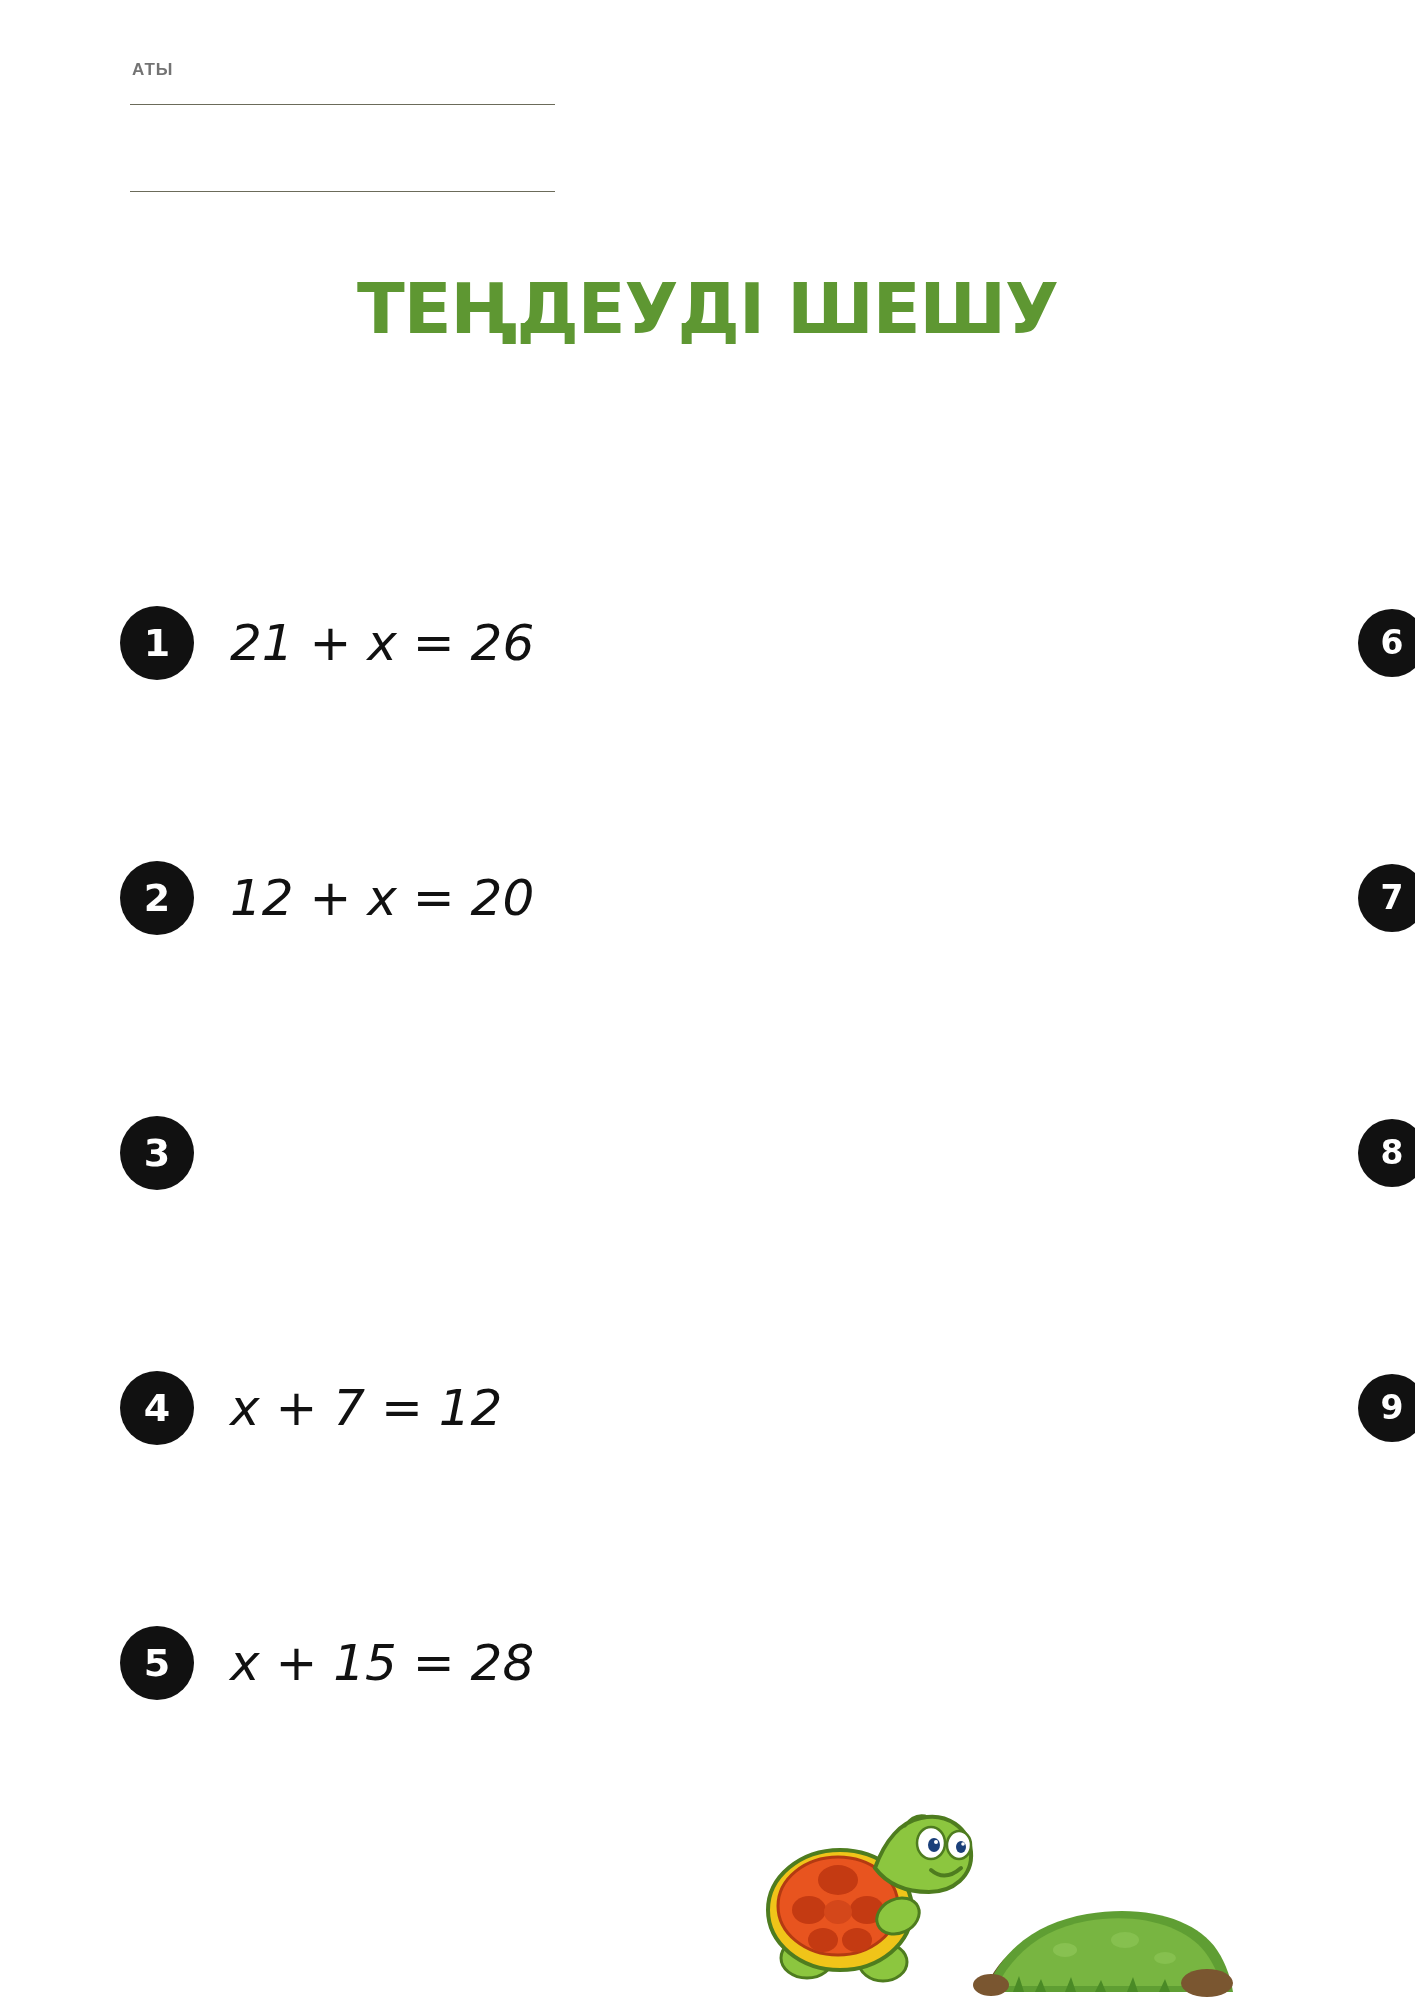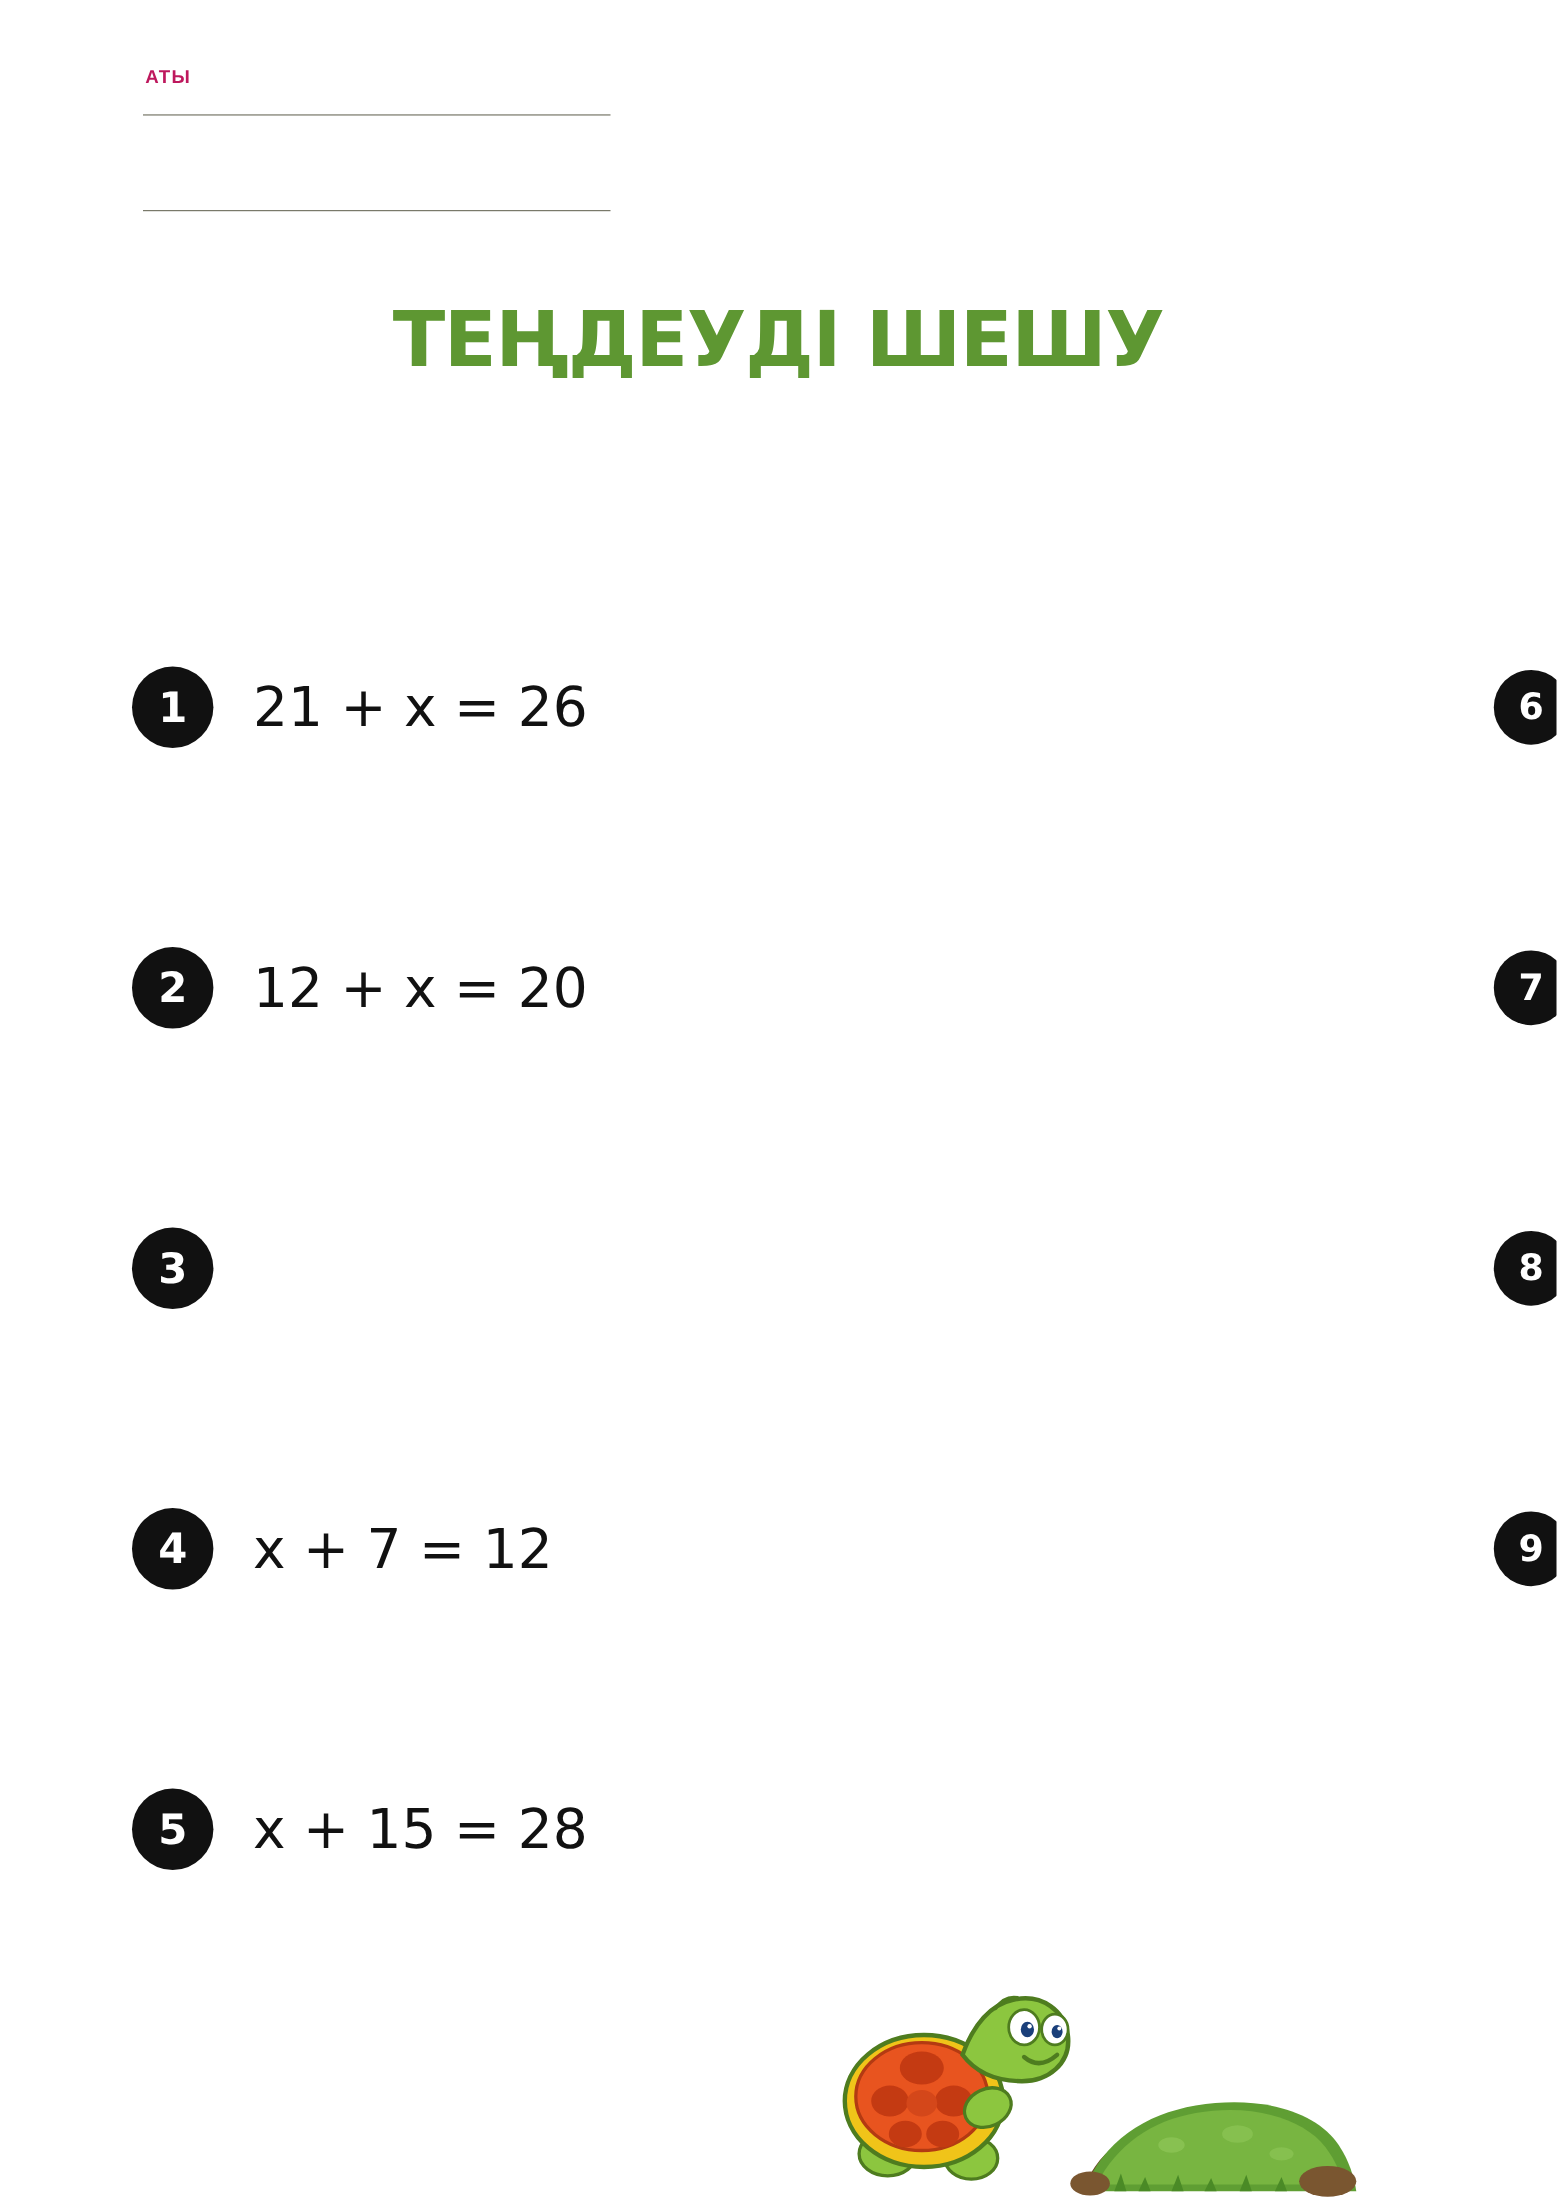--- a/index.html
+++ b/index.html
@@ -24,21 +24,21 @@
     display: flex;
     justify-content: space-between;
   }
   .field-group {
     width: 425px;
   }
   .field-label {
     font-size: 17px;
     font-weight: bold;
     letter-spacing: 1px;
-    color: #be185d;
+    color: #737373;
     margin-bottom: 2px;
     padding-left: 2px;
   }
   .field-line {
     border-bottom: 1.6px solid #6b6b5a;
     height: 22px;
   }
   .field-line.second {
     margin-top: 64px;
   }
@@ -91,20 +91,21 @@
   }
   .bullet.small-num {
     font-size: 33px;
   }
   .equation {
     margin-left: 36px;
     font-size: 50px;
     color: #111111;
     font-family: "DejaVu Sans", sans-serif;
     white-space: nowrap;
+    font-style: italic;
   }
 
   
   .problems .col-right .bullet {
     width: 68px;
     height: 68px;
     min-width: 68px;
     font-size: 33px;
   }
 

